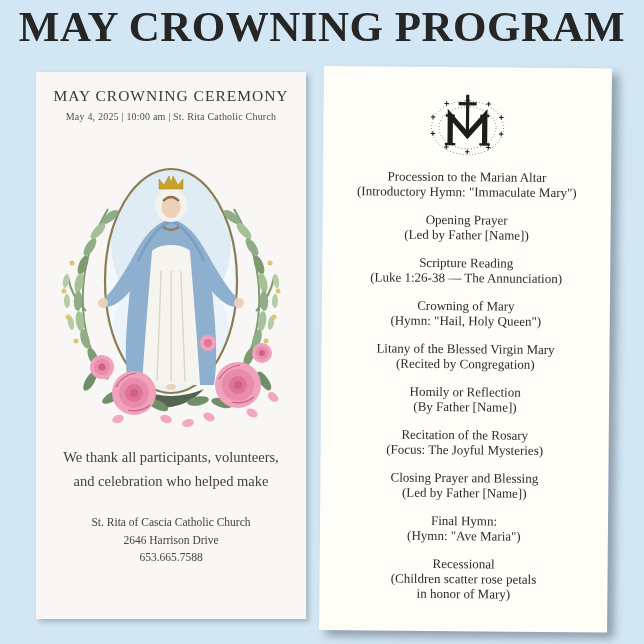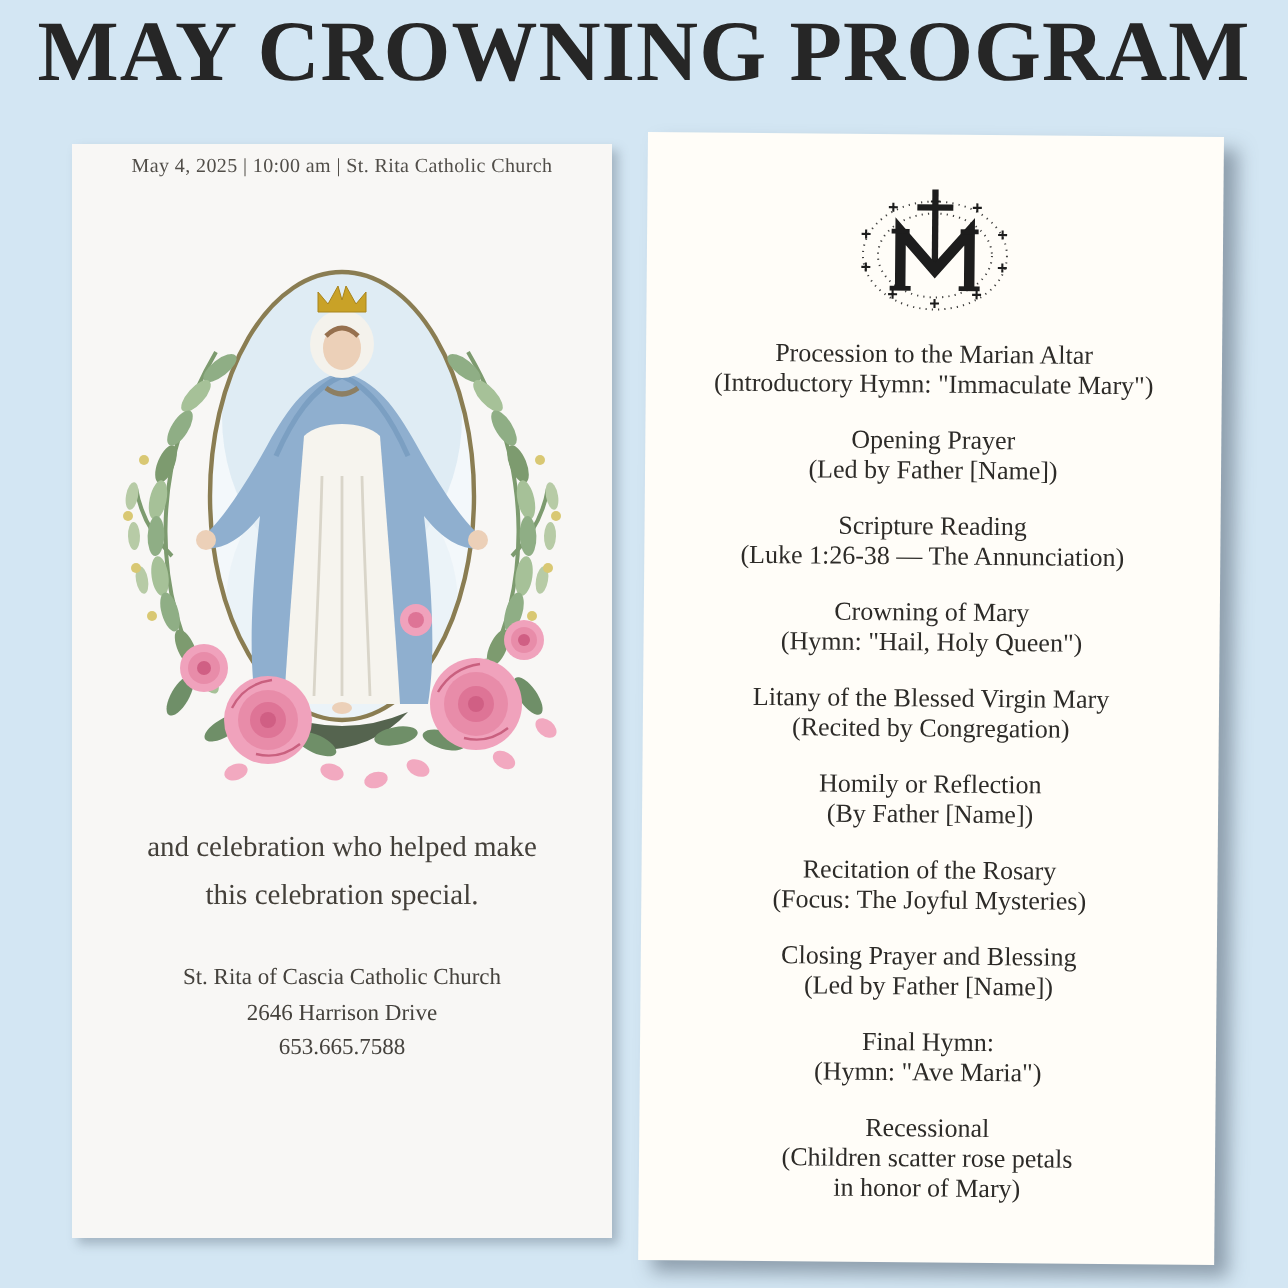--- a/index.html
+++ b/index.html
@@ -94,20 +94,21 @@
   .m-letter{stroke-width:7;}
   .m-serif{stroke-width:3.2;}
   .m-cross{stroke-width:4.2;}
 </style>
 </head>
 <body>
 
 <div class="page-title">MAY CROWNING PROGRAM</div>
 
 <div class="card card-left">
+  <div class="ceremony-title">MAY CROWNING CEREMONY</div>
   <div class="ceremony-details">May 4, 2025  |  10:00 am  |  St. Rita Catholic Church</div>
 
   <div class="artwork-wrap">
     <svg viewBox="0 0 250 305" width="250" height="305">
       <defs>
         <clipPath id="ovalClip">
             <ellipse cx="125" cy="150" rx="66" ry="112"></ellipse>
           </clipPath>
       </defs>
 
@@ -221,22 +222,22 @@
         <ellipse class="c-bud-p" cx="142" cy="292" rx="6" ry="4" transform="rotate(-15 142 292)"></ellipse>
         <ellipse class="c-bud-p" cx="163" cy="286" rx="6" ry="4" transform="rotate(25 163 286)"></ellipse>
         <ellipse class="c-bud-p" cx="72" cy="288" rx="6" ry="4" transform="rotate(-20 72 288)"></ellipse>
         <ellipse class="c-bud-p" cx="206" cy="282" rx="6" ry="4" transform="rotate(30 206 282)"></ellipse>
         <ellipse class="c-bud-p" cx="227" cy="266" rx="6" ry="4" transform="rotate(40 227 266)"></ellipse>
       </g>
     </svg>
   </div>
 
   <div class="thank-you">
+      <div>We thank all participants, volunteers,</div>
       <div>and celebration who helped make</div>
-      <div>this celebration special.</div>
     </div>
 
   <div class="ceremony-footer">
     <div>St. Rita of Cascia Catholic Church</div>
     <div>2646 Harrison Drive</div>
     <div>653.665.7588</div>
   </div>
 </div>
 
 <div class="card card-right">

